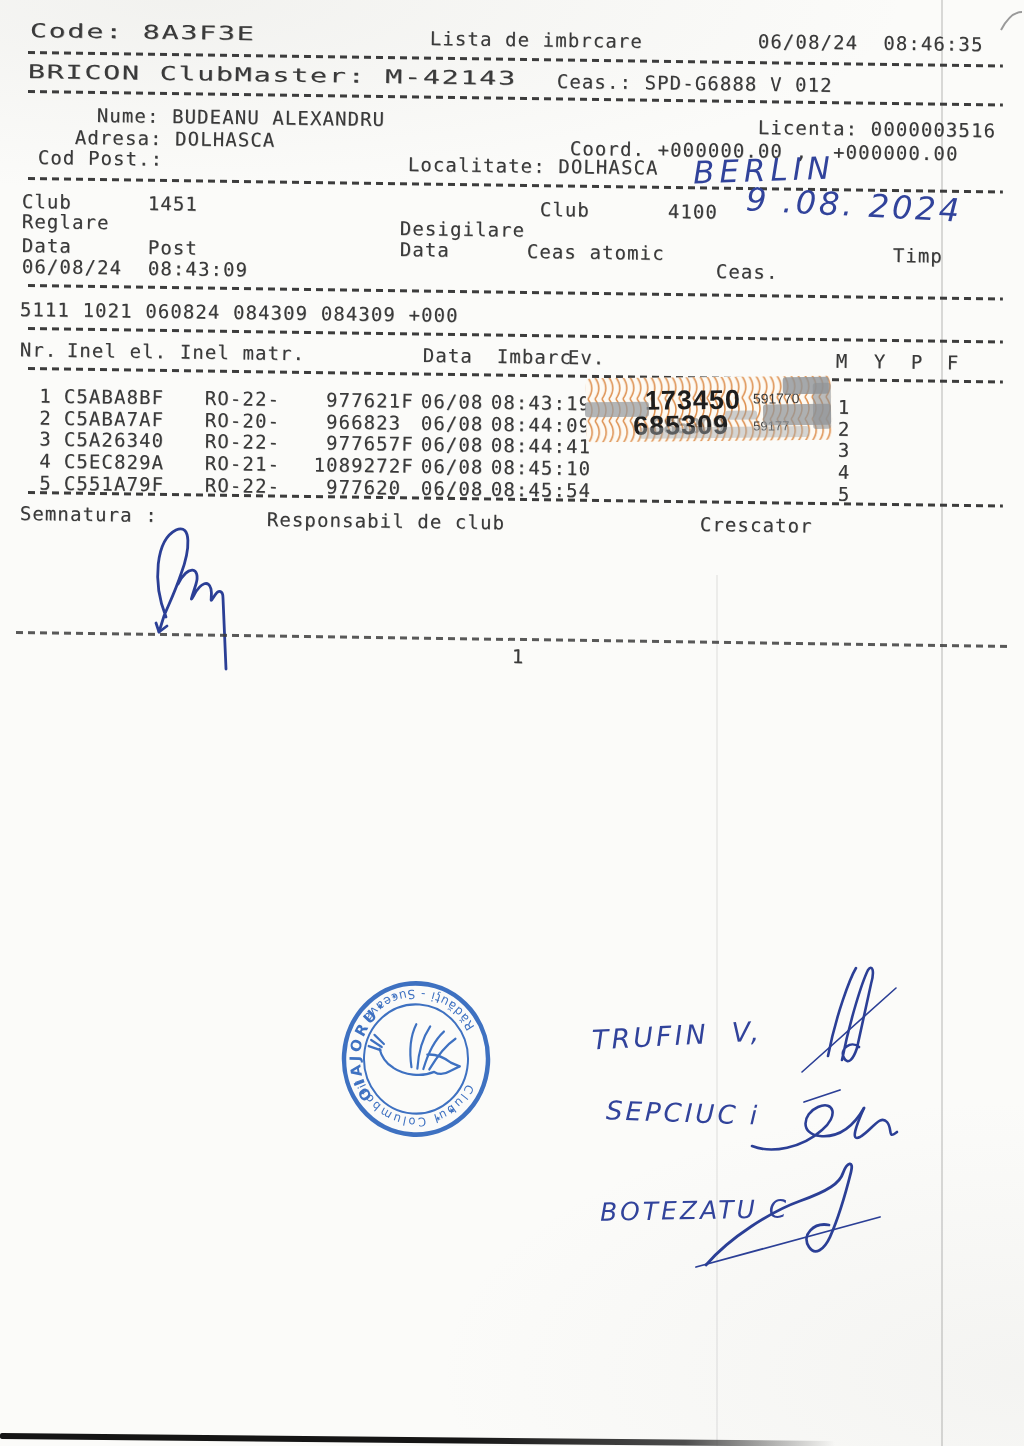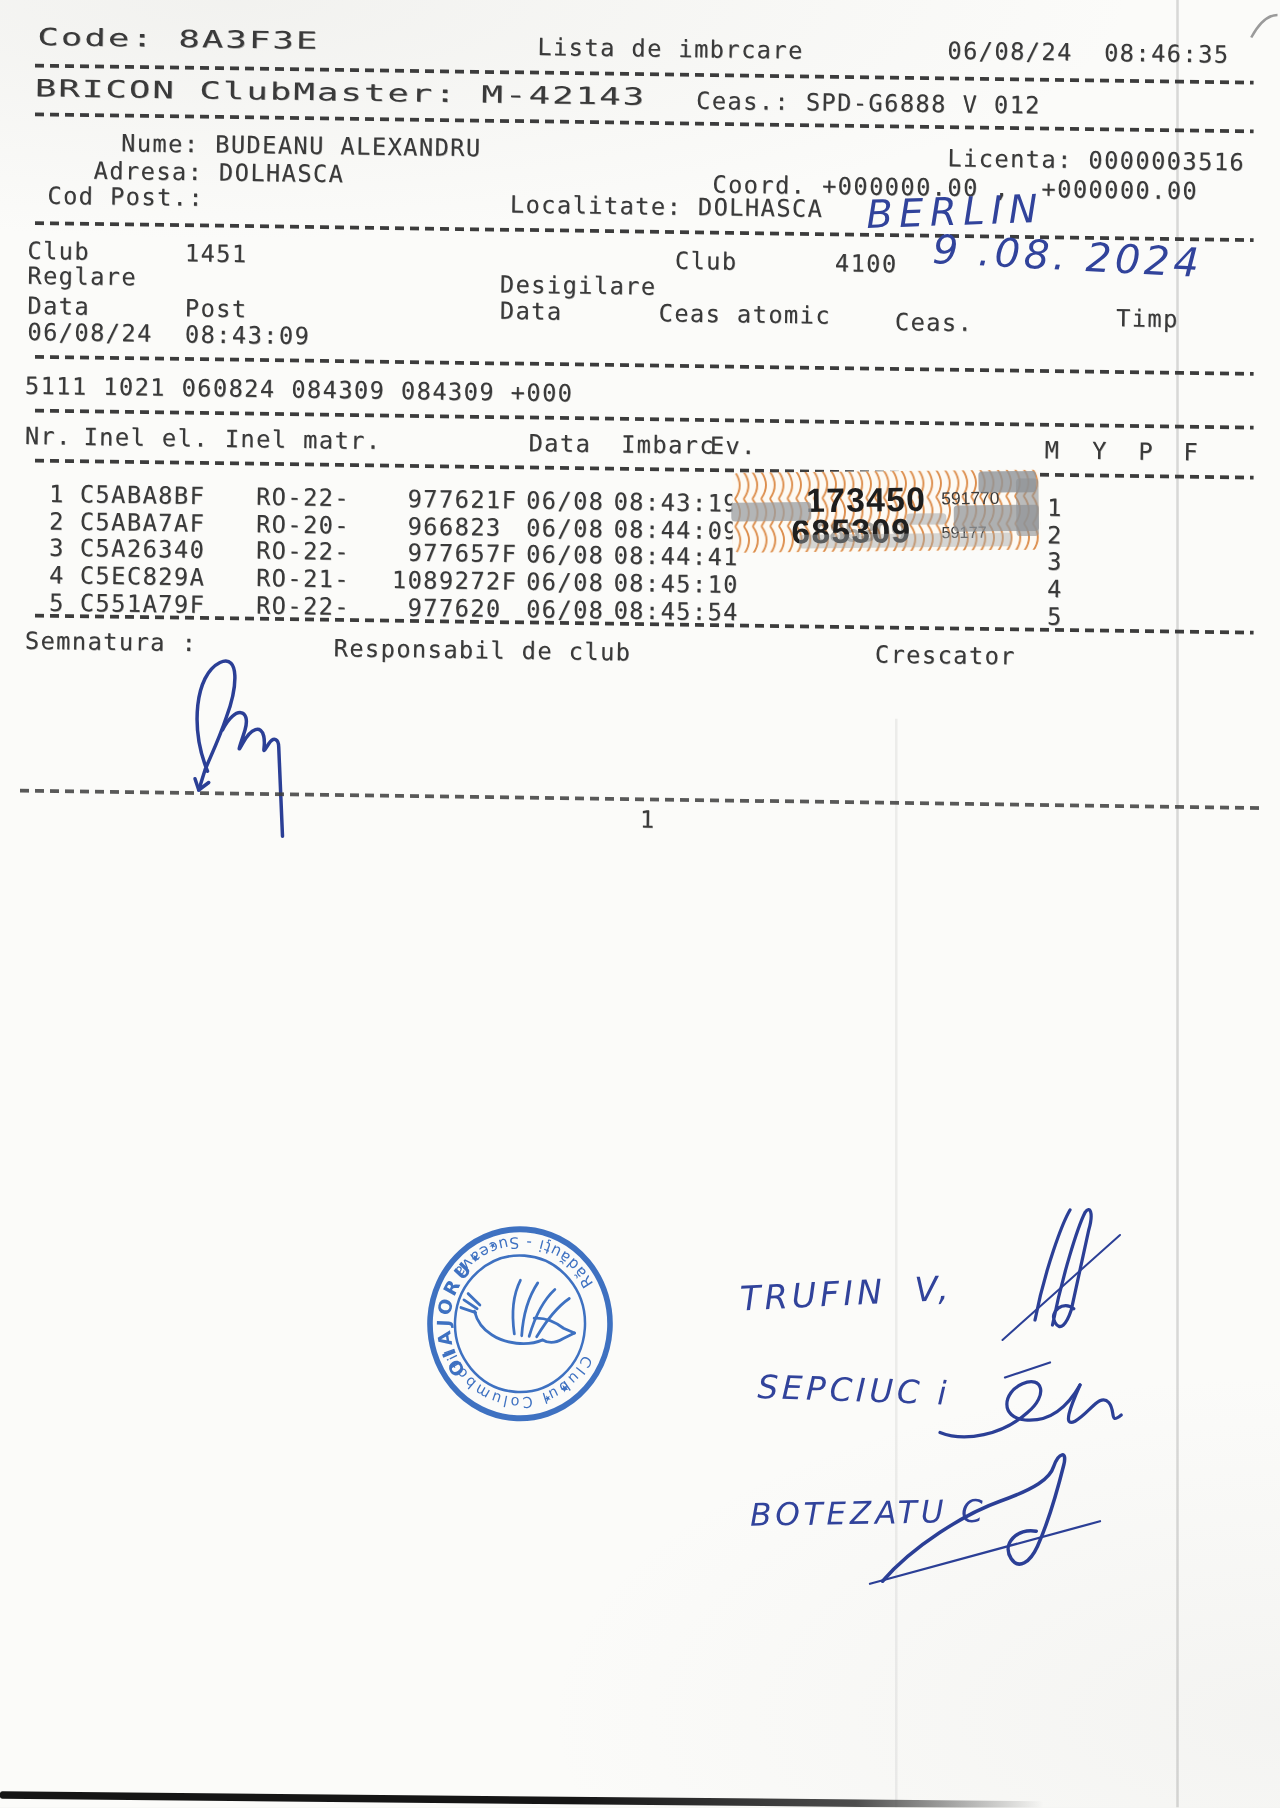--- a/index.html
+++ b/index.html
@@ -76,21 +76,21 @@
   <div class="print" style="left:148px;top:192px">1451</div>
   <div class="print" style="left:540px;top:198px">Club</div>
   <div class="print" style="left:668px;top:200px">4100</div>
   <div class="hand" style="left:746px;top:186px;font-size:32px;letter-spacing:3px;transform:rotate(3deg)">9 .08. 2024</div>
   <div class="print" style="left:22px;top:210px">Reglare</div>
   <div class="print" style="left:400px;top:217px">Desigilare</div>
   <div class="print" style="left:22px;top:234px">Data</div>
   <div class="print" style="left:148px;top:236px">Post</div>
   <div class="print" style="left:400px;top:238px">Data</div>
   <div class="print" style="left:527px;top:240px">Ceas atomic</div>
-  <div class="print" style="left:716px;top:247px">Ceas.</div>
+  <div class="print" style="left:716px;top:260px">Ceas.</div>
   <div class="print" style="left:893px;top:244px">Timp</div>
   <div class="print" style="left:22px;top:255px">06/08/24</div>
   <div class="print" style="left:148px;top:257px">08:43:09</div>
   <div class="dash" style="top:284px"></div>
 
   <div class="print" style="left:20px;top:298px">5111 1021 060824 084309 084309 +000</div>
   <div class="dash" style="top:327px"></div>
 
   <div class="rowline" style="top:338px">
     <span class="print" style="left:20px;transform:none">Nr.</span>

